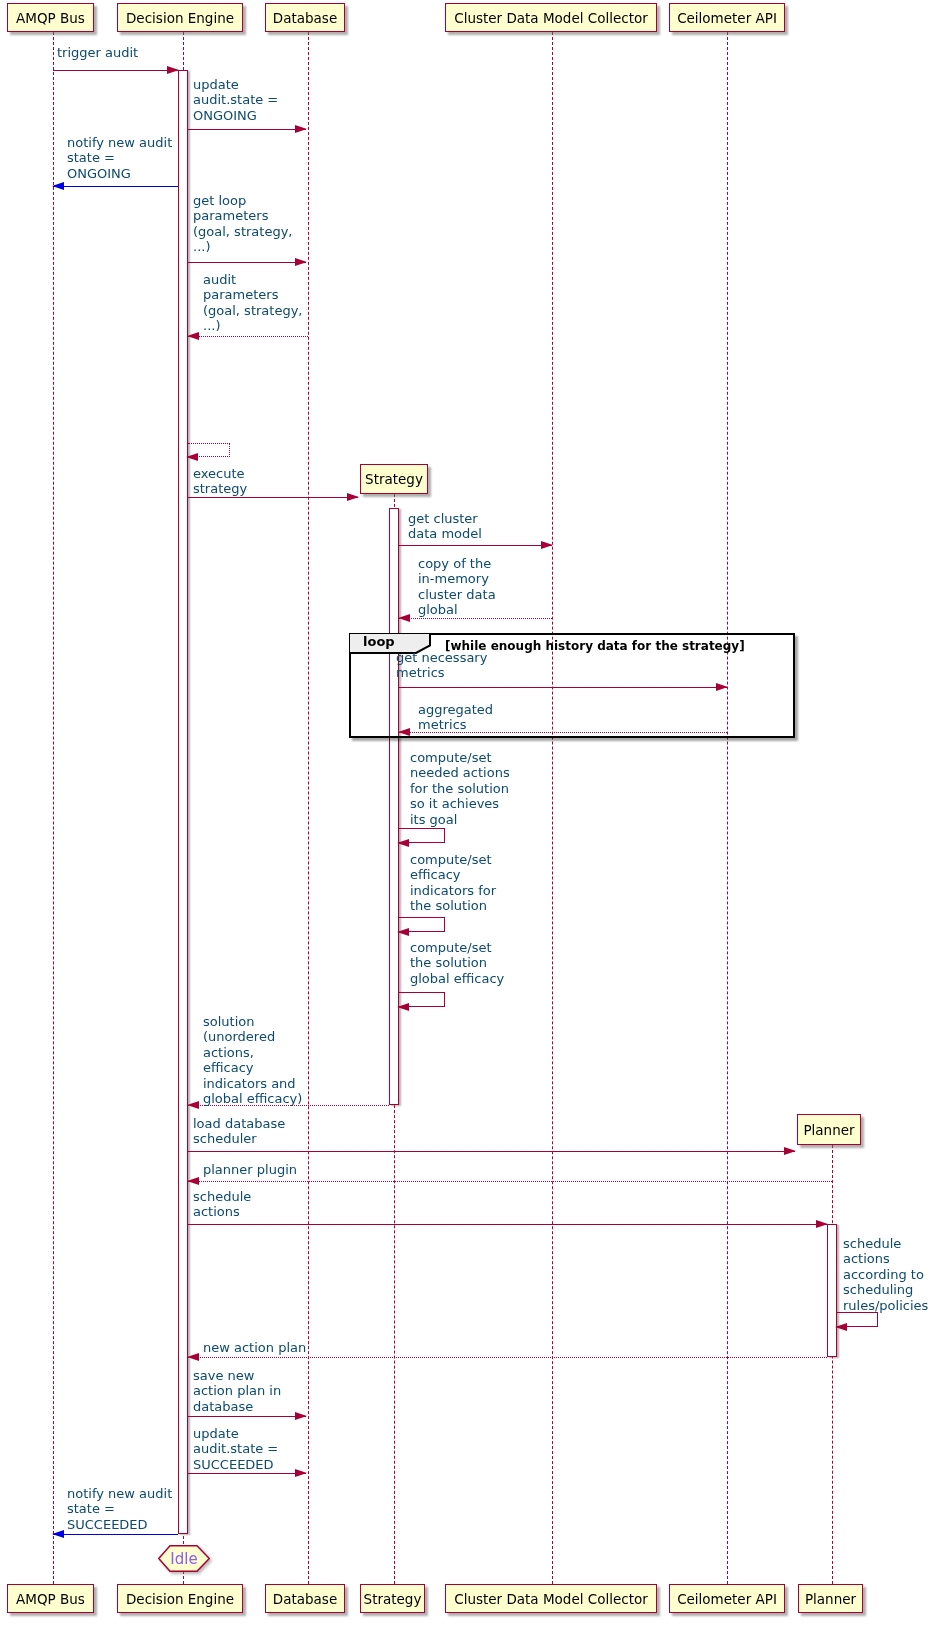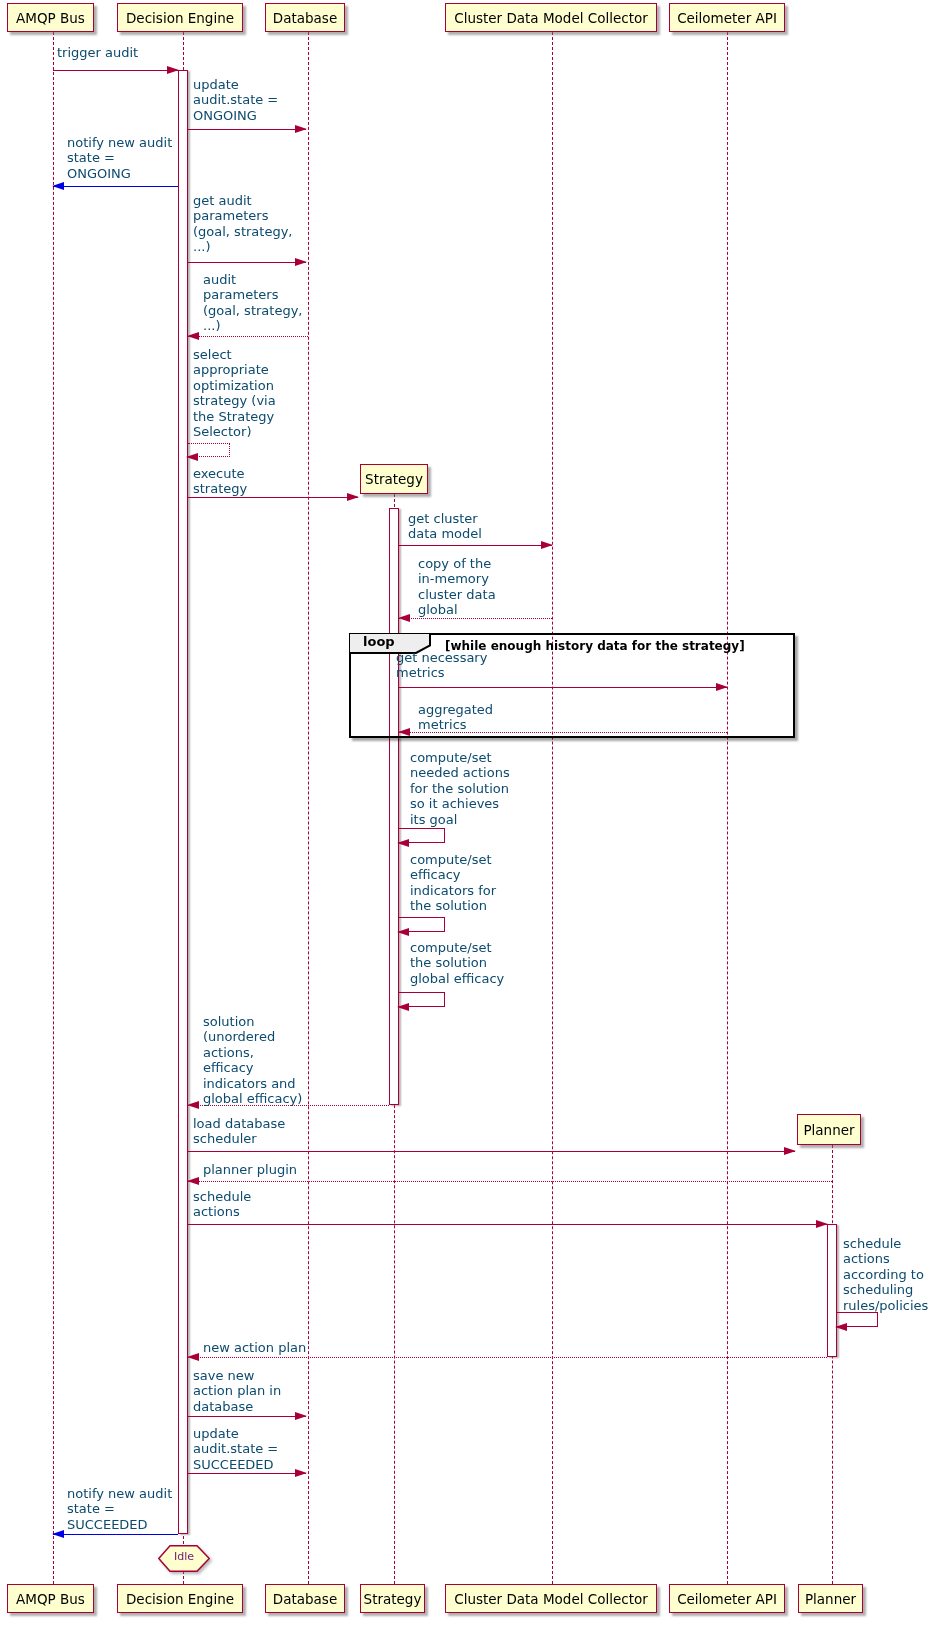--- a/index.html
+++ b/index.html
@@ -32,21 +32,21 @@
         border-right:12px solid #A80036;border-top:4px solid transparent;border-bottom:4px solid transparent}
 
   .loopframe{position:absolute;box-sizing:border-box;border:2px solid #000;
         box-shadow:3px 3px 2px rgba(0,0,0,.35);z-index:4;background:transparent}
   .loop-op-wrap{position:absolute;left:-2px;top:-2px;width:82px;height:21px}
   .loop-op-text{position:absolute;left:14px;top:1px;font-weight:bold;font-size:13px;color:#000}
   .loop-cond{position:absolute;left:94px;top:4px;font-weight:bold;font-size:12px;color:#000;white-space:nowrap}
 
   .hex-wrap{position:absolute;left:158px;top:1545px;width:52px;height:27px;z-index:6;
         filter:drop-shadow(2px 2px 1.5px rgba(110,110,110,.5))}
-  .hex-label{position:absolute;left:0;top:5px;width:52px;text-align:center;font-size:11px;color:#701a75;z-index:7}
+  .hex-label{position:absolute;left:0;top:5px;width:52px;text-align:center;font-size:15px;color:#8b5cf6;z-index:7}
 </style>
 </head>
 <body>
 
 <div id="canvas">
 
   <div class="life" style="left:53px;top:32px;height:1552px"></div>
   <div class="life" style="left:183px;top:32px;height:1552px"></div>
   <div class="life" style="left:308px;top:32px;height:1552px"></div>
   <div class="life" style="left:394px;top:494px;height:1090px"></div>
@@ -119,38 +119,32 @@
   <div class="msg" style="left:193px;top:77px">update
 audit.state =
 ONGOING</div>
   <div class="arrow r" style="left:188px;top:129px;width:118px"></div>
 
   <div class="msg" style="left:67px;top:135px">notify new audit
 state =
 ONGOING</div>
   <div class="arrow l blue" style="left:53px;top:186px;width:125px"></div>
 
-  <div class="msg" style="left:193px;top:193px">get audit
+  <div class="msg" style="left:193px;top:193px">get loop
 parameters
 (goal, strategy,
 ...)</div>
   <div class="arrow r" style="left:188px;top:262px;width:118px"></div>
 
   <div class="msg" style="left:203px;top:272px">audit
 parameters
 (goal, strategy,
 ...)</div>
   <div class="arrow l dotted" style="left:188px;top:336px;width:120px"></div>
 
-  <div class="msg" style="left:193px;top:347px">select
-appropriate
-optimization
-strategy (via
-the Strategy
-Selector)</div>
   <div class="self dotted" style="left:188px;top:443px;width:42px;height:14px"></div>
 
   <div class="msg" style="left:193px;top:466px">execute
 strategy</div>
   <div class="arrow r" style="left:188px;top:497px;width:170px"></div>
 
   <div class="msg" style="left:408px;top:511px">get cluster
 data model</div>
   <div class="arrow r" style="left:399px;top:545px;width:153px"></div>
 

